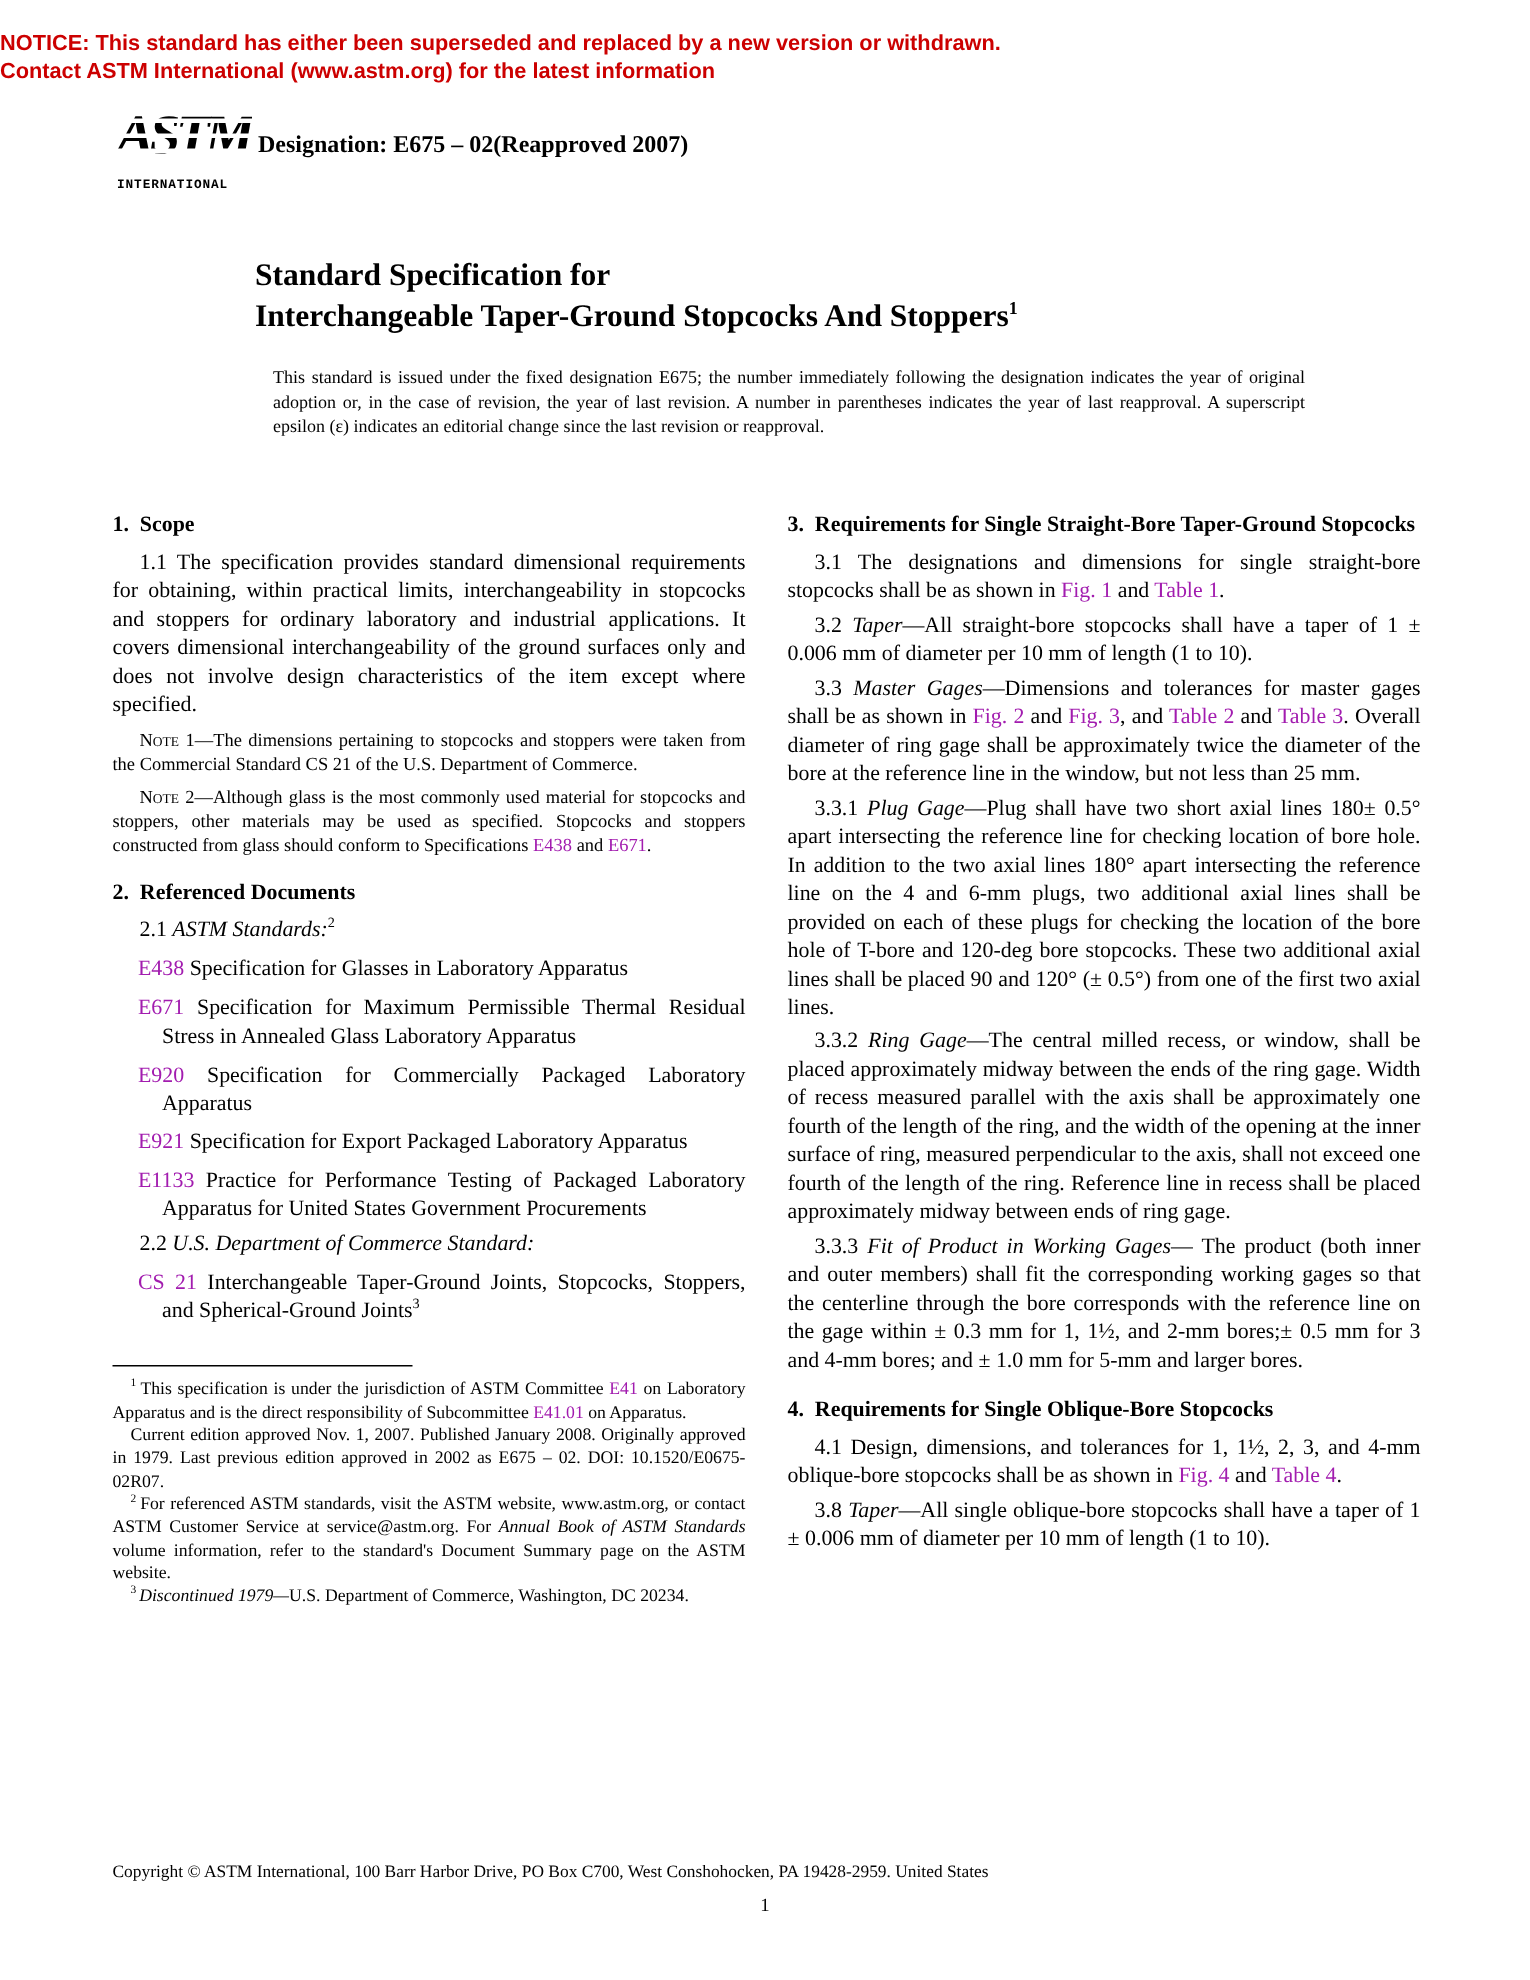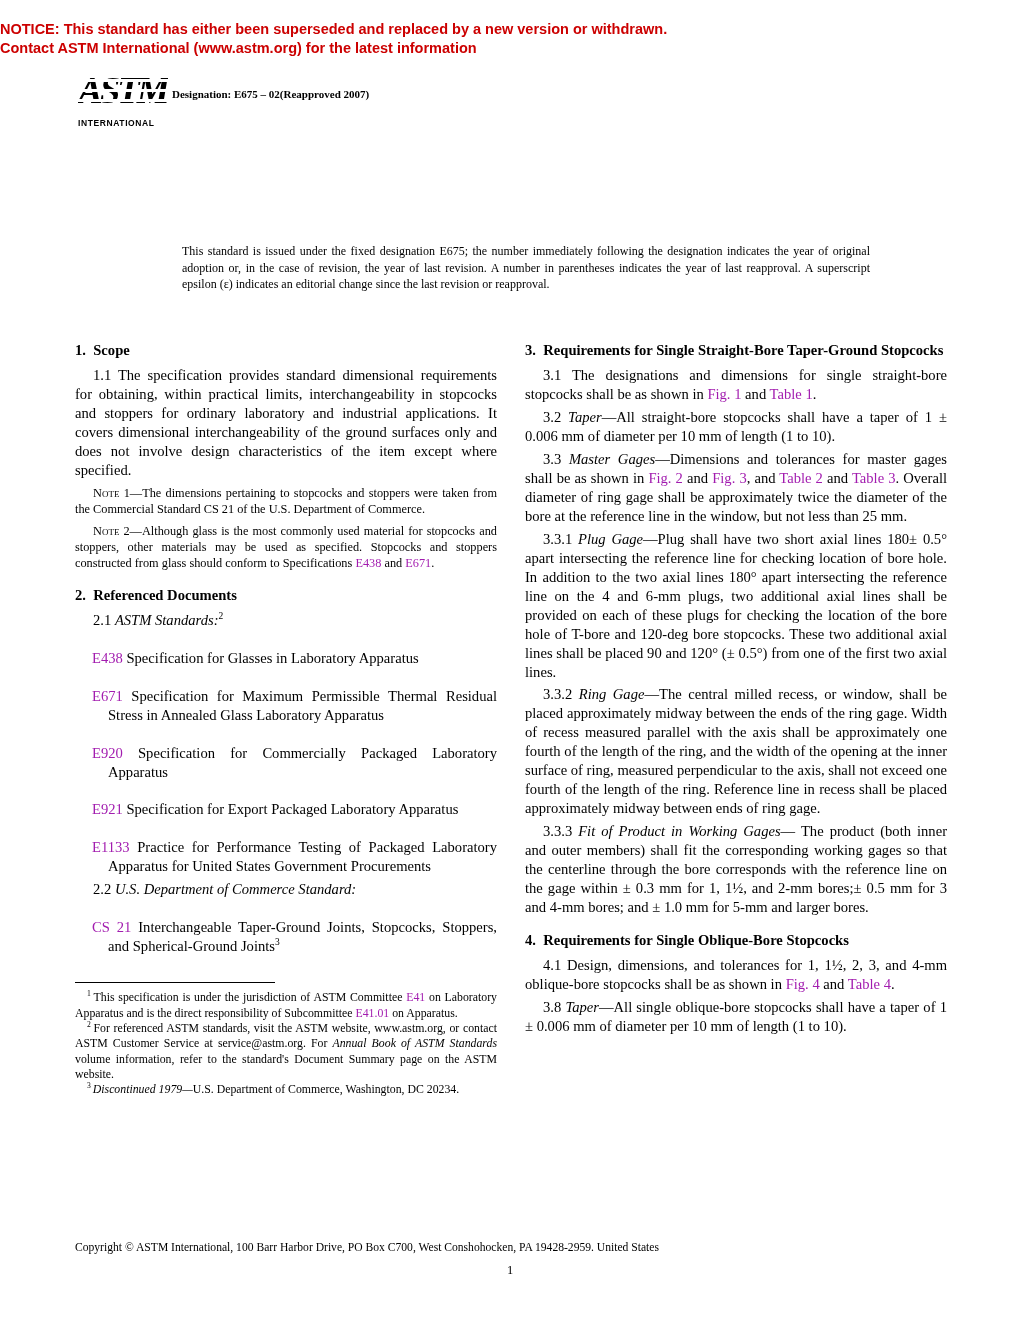--- a/index.html
+++ b/index.html
@@ -18,27 +18,27 @@
   }
 
   .logo { position: absolute; left: 78px; top: 66px; width: 90px; }
   .logo-mark { position: relative; width: 90px; height: 50px; overflow: hidden; }
   .logo-text {
     font-family: "Liberation Serif", serif; font-style: italic; font-weight: bold;
     font-size: 37px; line-height: 50px; letter-spacing: -3px; color: #000;
   }
   .logo-stripe { position: absolute; left: -2px; width: 96px; height: 2.5px; background: #fff; }
   .logo-sub {
-    font-family: Liberation Sans, sans-serif; font-weight: bold;
+    font-family: Liberation Mono, monospace; font-weight: bold;
     font-size: 8.5px; letter-spacing: 0.6px; margin-top: 2px; color: #000;
   }
 
   .designation {
     position: absolute; left: 172px; top: 88px;
-    font-size: 11px; font-weight: bold;
+    font-size: 16px; font-weight: bold;
   }
 
   .title-block { position: absolute; left: 170px; top: 170px; width: 700px; }
   .title-line { font-size: 21px; font-weight: bold; line-height: 1.3; }
   .title-sup { font-size: 12px; vertical-align: super; line-height: 0; }
 
   .issued {
     position: absolute; left: 170px; top: 243px; width: 688px;
     font-size: 12px; line-height: 1.38; text-align: justify; margin-left: 12px;
   }
@@ -46,21 +46,21 @@
   .columns {
     position: absolute; left: 75px; top: 318px; width: 872px;
     display: flex; gap: 28px;
   }
   .col { width: 422px; font-size: 14.6px; line-height: 1.3; text-align: justify; }
   .heading { font-size: 14.6px; font-weight: bold; margin: 14px 0 6px 0; text-align: left; }
   .col > .heading:first-child { margin-top: 23px; }
   .para { text-indent: 18px; margin-top: 4px; }
   .note { font-size: 12.3px; line-height: 1.3; text-indent: 18px; margin-top: 6px; }
   .ref-list { margin-top: 1px; }
-  .ref-item { padding-left: 33px; text-indent: -16px; margin-top: 19px; }
+  .ref-item { padding-left: 33px; text-indent: -16px; margin-top: 7px; }
 
   .fnblock { margin-top: 26px; font-size: 11.8px; line-height: 1.3; }
   .fnrule { width: 200px; border-top: 1px solid #000; margin-bottom: 7px; }
   .fn { text-indent: 12px; text-align: justify; }
 
   .run-link { color: #a21caf; }
   .run-italic { font-style: italic; }
   .run-sc { font-variant: small-caps; }
   .run-sup { vertical-align: super; font-size: 0.65em; line-height: 0; }
 
@@ -82,20 +82,24 @@
       <div class="logo-text">ASTM</div>
       <div class="logo-stripe" style="top:13px"></div>
       <div class="logo-stripe" style="top:23px"></div>
       <div class="logo-stripe" style="top:33px"></div>
     </div>
     <div class="logo-sub">INTERNATIONAL</div>
   </div>
 
   <div class="designation">Designation: E675 – 02(Reapproved 2007)</div>
 
+  <div class="title-block">
+    <div class="title-line">Standard Specification for</div>
+    <div class="title-line"><span>Interchangeable Taper-Ground Stopcocks And Stoppers</span><sup class="title-sup">1</sup></div>
+  </div>
 
   <div class="issued">This standard is issued under the fixed designation E675; the number immediately following the designation indicates the year of original adoption or, in the case of revision, the year of last revision. A number in parentheses indicates the year of last reapproval. A superscript epsilon (ε) indicates an editorial change since the last revision or reapproval.</div>
 
   <div class="columns">
 
     <div class="col">
       <div class="heading">1.&nbsp; Scope</div>
       <p class="para">1.1 The specification provides standard dimensional requirements for obtaining, within practical limits, interchangeability in stopcocks and stoppers for ordinary laboratory and industrial applications. It covers dimensional interchangeability of the ground surfaces only and does not involve design characteristics of the item except where specified.</p>
       <p class="note"><span class="run-sc">Note 1—</span><span>The dimensions pertaining to stopcocks and stoppers were taken from the Commercial Standard CS 21 of the U.S. Department of Commerce.</span></p>
       <p class="note"><span class="run-sc">Note 2—</span><span>Although glass is the most commonly used material for stopcocks and stoppers, other materials may be used as specified. Stopcocks and stoppers constructed from glass should conform to Specifications </span><span class="run-link">E438</span><span> and </span><span class="run-link">E671</span><span>.</span></p>
@@ -108,20 +112,21 @@
         <p class="ref-item"><span class="run-link">E920</span><span> Specification for Commercially Packaged Laboratory Apparatus</span></p>
         <p class="ref-item"><span class="run-link">E921</span><span> Specification for Export Packaged Laboratory Apparatus</span></p>
         <p class="ref-item"><span class="run-link">E1133</span><span> Practice for Performance Testing of Packaged Laboratory Apparatus for United States Government Procurements</span></p>
       </div>
       <p class="para"><span>2.2 </span><span class="run-italic">U.S. Department of Commerce Standard:</span></p>
       <p class="ref-item"><span class="run-link">CS 21</span><span> Interchangeable Taper-Ground Joints, Stopcocks, Stoppers, and Spherical-Ground Joints</span><span class="run-sup">3</span></p>
 
       <div class="fnblock">
         <div class="fnrule"></div>
         <p class="fn"><span class="run-sup">1 </span><span>This specification is under the jurisdiction of ASTM Committee </span><span class="run-link">E41</span><span> on Laboratory Apparatus and is the direct responsibility of Subcommittee </span><span class="run-link">E41.01</span><span> on Apparatus.</span></p>
+        <p class="fn">Current edition approved Nov. 1, 2007. Published January 2008. Originally approved in 1979. Last previous edition approved in 2002 as E675 – 02. DOI: 10.1520/E0675-02R07.</p>
         <p class="fn"><span class="run-sup">2 </span><span>For referenced ASTM standards, visit the ASTM website, www.astm.org, or contact ASTM Customer Service at service@astm.org. For </span><span class="run-italic">Annual Book of ASTM Standards</span><span> volume information, refer to the standard's Document Summary page on the ASTM website.</span></p>
         <p class="fn"><span class="run-sup">3 </span><span class="run-italic">Discontinued 1979—</span><span>U.S. Department of Commerce, Washington, DC 20234.</span></p>
       </div>
     </div>
 
     <div class="col">
       <div class="heading">3.&nbsp; Requirements for Single Straight-Bore Taper-Ground Stopcocks</div>
       <p class="para"><span>3.1 The designations and dimensions for single straight-bore stopcocks shall be as shown in </span><span class="run-link">Fig. 1</span><span> and </span><span class="run-link">Table 1</span><span>.</span></p>
       <p class="para"><span>3.2 </span><span class="run-italic">Taper</span><span>—All straight-bore stopcocks shall have a taper of 1 ± 0.006 mm of diameter per 10 mm of length (1 to 10).</span></p>
       <p class="para"><span>3.3 </span><span class="run-italic">Master Gages</span><span>—Dimensions and tolerances for master gages shall be as shown in </span><span class="run-link">Fig. 2</span><span> and </span><span class="run-link">Fig. 3</span><span>, and </span><span class="run-link">Table 2</span><span> and </span><span class="run-link">Table 3</span><span>. Overall diameter of ring gage shall be approximately twice the diameter of the bore at the reference line in the window, but not less than 25 mm.</span></p>

